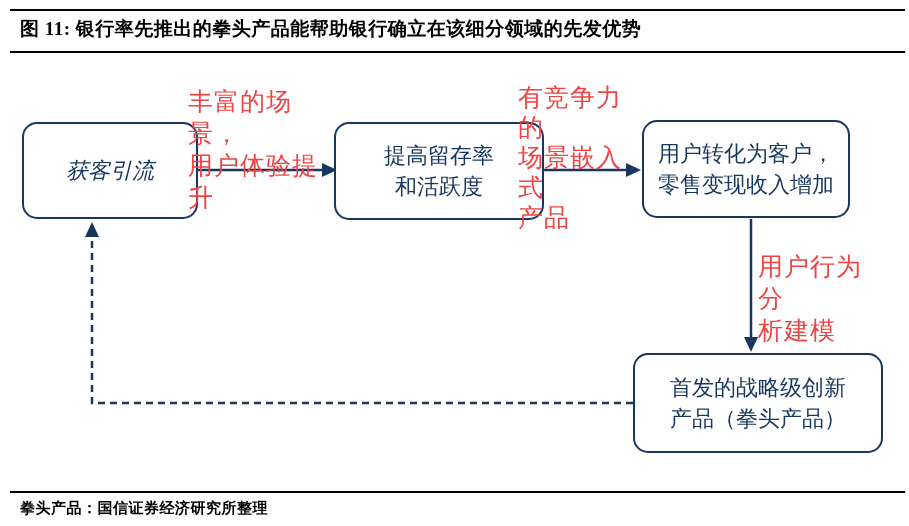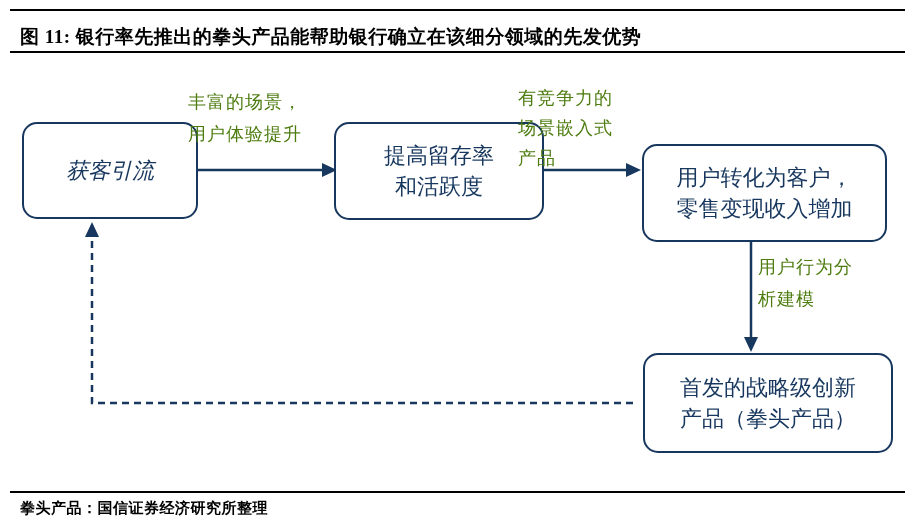--- a/index.html
+++ b/index.html
@@ -5,40 +5,40 @@
   html,body{margin:0;padding:0;background:#fff;}
   .stage{
     position:relative;width:909px;height:526px;background:#ffffff;
     font-family:"Liberation Serif","DejaVu Serif",serif;overflow:hidden;
   }
   .rule{position:absolute;left:10px;right:4px;height:2px;background:#000;}
   .rule-top{top:9px;}
   .rule-title{top:51px;}
   .rule-source{top:491px;}
   .fig-title{
-    position:absolute;left:20px;top:24px;right:10px;
+    position:absolute;left:20px;top:16px;right:10px;
     font-size:19px;font-weight:bold;color:#000;letter-spacing:.5px;
     font-family:"Liberation Serif","DejaVu Serif",serif;
   }
   .source-line{
     position:absolute;left:20px;top:499px;
     font-size:15px;font-weight:bold;color:#000;letter-spacing:.5px;
   }
   .node{
     position:absolute;box-sizing:border-box;background:#fff;
     border:2.5px solid #17375E;border-radius:15px;color:#17375E;
     display:flex;align-items:center;justify-content:center;
     text-align:center;font-size:22px;line-height:31px;white-space:pre-line;
   }
   .node-acquire{left:22px;top:122px;width:176px;height:97px;font-style:italic;}
   .node-retention{left:334px;top:122px;width:210px;height:98px;}
-  .node-convert{left:642px;top:120px;width:245px;height:98px;margin-top:24px;}
-  .node-product{left:633px;top:353px;width:250px;height:100px;margin-left:10px;}
+  .node-convert{left:642px;top:120px;width:208px;height:98px;}
+  .node-product{left:633px;top:353px;width:250px;height:100px;}
   .edge-label{
-    position:absolute;color:#4d7c0f;font-size:18px;line-height:32px;
+    position:absolute;color:#ef4444;font-size:25px;line-height:32px;
     white-space:pre-line;letter-spacing:1px;
   }
   .label-scene{left:188px;top:86px;width:150px;}
   .label-embed{left:518px;top:83px;width:120px;line-height:30px;}
   .label-model{left:758px;top:251px;width:120px;}
   .label-attract{left:257px;top:327px;width:210px;}
   svg.wires{position:absolute;left:0;top:0;pointer-events:none;}
 </style>
 </head>
 <body>

